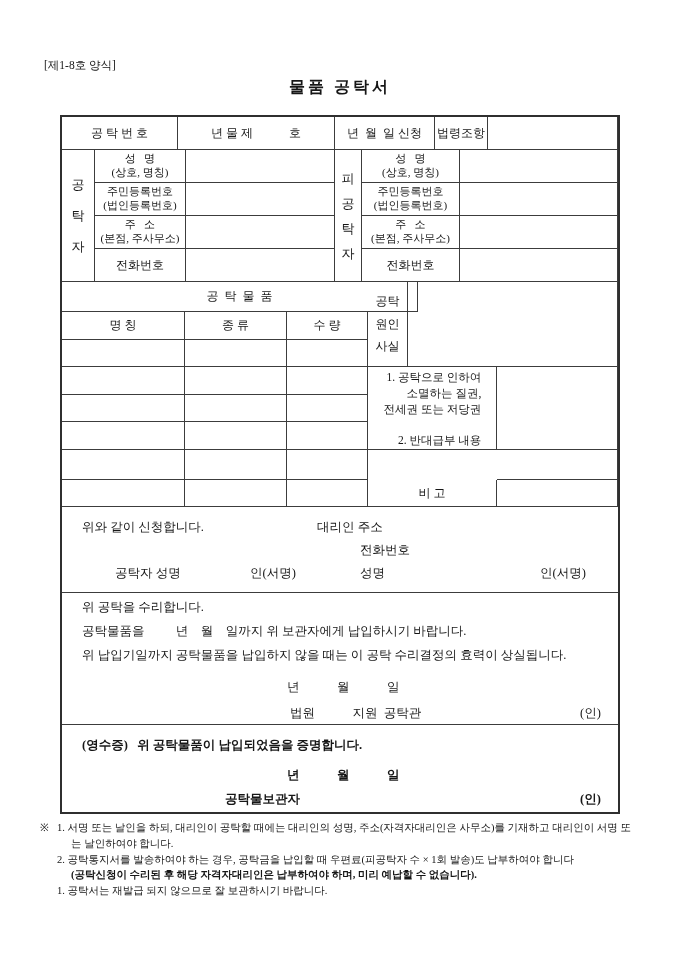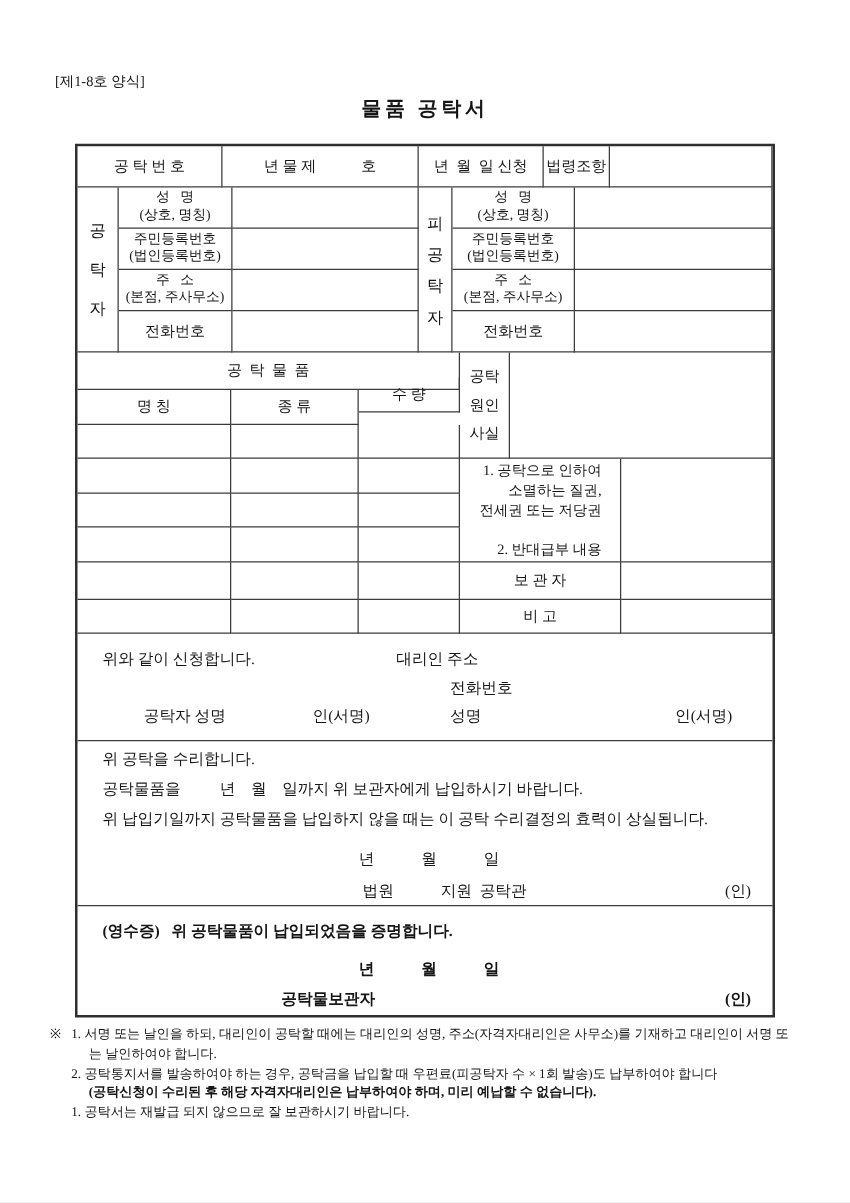--- a/index.html
+++ b/index.html
@@ -92,24 +92,24 @@
     <div class="cell" style="left:398px;top:33px;width:158px;height:33px"></div>
     <div class="cell small pre" style="left:300px;top:66px;width:98px;height:33px">주민등록번호
 (법인등록번호)</div>
     <div class="cell" style="left:398px;top:66px;width:158px;height:33px"></div>
     <div class="cell small pre" style="left:300px;top:99px;width:98px;height:33px">주   소
 (본점, 주사무소)</div>
     <div class="cell" style="left:398px;top:99px;width:158px;height:33px"></div>
     <div class="cell" style="left:300px;top:132px;width:98px;height:33px">전화번호</div>
     <div class="cell" style="left:398px;top:132px;width:158px;height:33px"></div>
 
-    <div class="cell pre" style="left:0;top:165px;width:306px;height:30px">공  탁  물  품</div>
+    <div class="cell pre" style="left:0;top:165px;width:356px;height:30px">공  탁  물  품</div>
     <div class="cell pre" style="left:0;top:195px;width:123px;height:28px">명 칭</div>
     <div class="cell pre" style="left:123px;top:195px;width:102px;height:28px">종 류</div>
-    <div class="cell pre" style="left:225px;top:185px;width:81px;height:28px">수 량</div>
+    <div class="cell pre" style="left:225px;top:195px;width:81px;height:28px">수 량</div>
 
     <div class="cell" style="left:0;top:223px;width:123px;height:27px"></div>
     <div class="cell" style="left:123px;top:223px;width:102px;height:27px"></div>
     <div class="cell" style="left:225px;top:223px;width:81px;height:27px"></div>
     <div class="cell" style="left:0;top:250px;width:123px;height:28px"></div>
     <div class="cell" style="left:123px;top:250px;width:102px;height:28px"></div>
     <div class="cell" style="left:225px;top:250px;width:81px;height:28px"></div>
     <div class="cell" style="left:0;top:278px;width:123px;height:27px"></div>
     <div class="cell" style="left:123px;top:278px;width:102px;height:27px"></div>
     <div class="cell" style="left:225px;top:278px;width:81px;height:27px"></div>
@@ -128,21 +128,20 @@
 사실</div>
     <div class="cell" style="left:346px;top:165px;width:210px;height:85px"></div>
 
     <div class="cell ext-label pre" style="left:306px;top:250px;width:129px;height:83px">1. 공탁으로 인하여
     소멸하는 질권,
     전세권 또는 저당권
 
 2. 반대급부 내용</div>
     <div class="cell" style="left:435px;top:250px;width:121px;height:83px"></div>
 
-    <div class="cell pre" style="left:306px;top:333px;width:129px;height:30px">보 관 자</div>
     <div class="cell" style="left:435px;top:333px;width:121px;height:30px"></div>
     <div class="cell pre" style="left:306px;top:363px;width:129px;height:27px">비 고</div>
     <div class="cell" style="left:435px;top:363px;width:121px;height:27px"></div>
 
     <div class="section" style="top:390px;height:86px">
       <span class="abs" style="left:20px;top:12px">위와 같이 신청합니다.</span>
       <span class="abs" style="left:255px;top:12px">대리인 주소</span>
       <span class="abs" style="left:298px;top:35px">전화번호</span>
       <span class="abs" style="left:53px;top:58px">공탁자 성명</span>
       <span class="abs" style="left:188px;top:58px">인(서명)</span>

